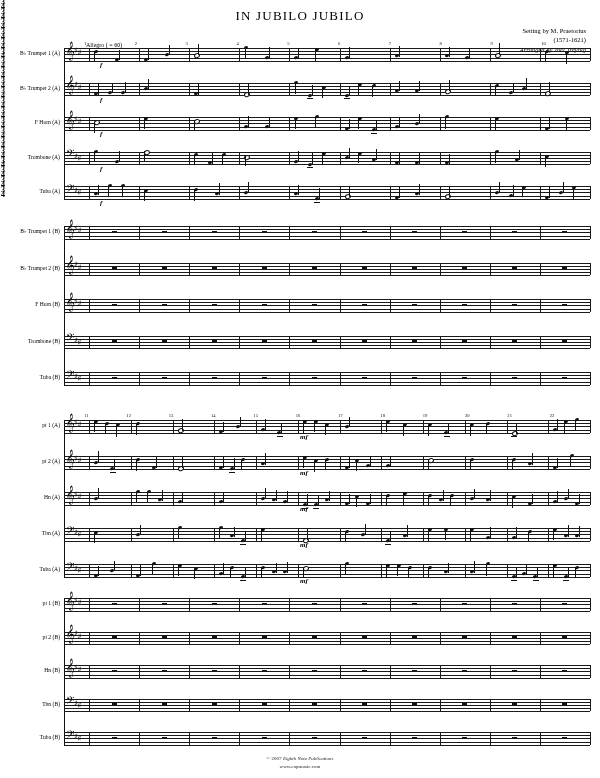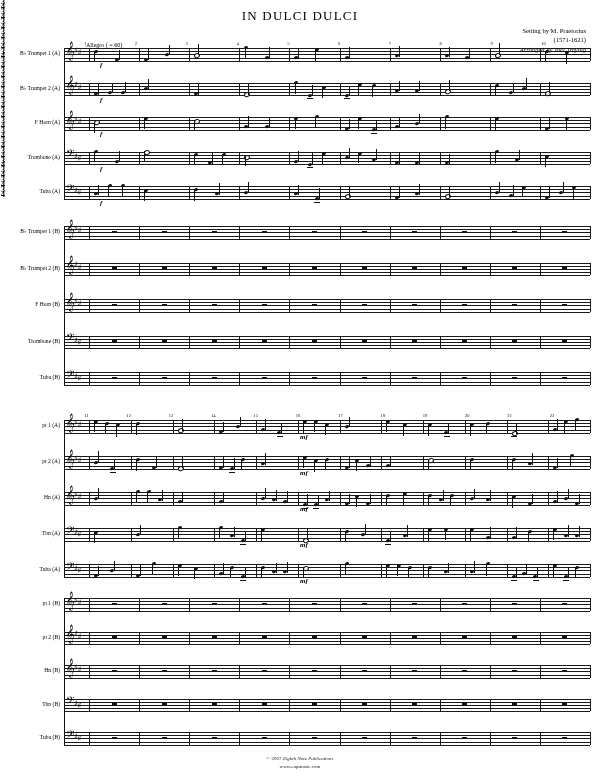--- a/index.html
+++ b/index.html
@@ -78,21 +78,21 @@
   }
   .footer .pub{font-style:italic;}
   .footer .site{font-size:5px;}
   .copy{font-size:5px;}
 </style>
 </head>
 <body>
 
 <div class="page">
 
-  <div class="title">IN DULCI DULCI</div>
+  <div class="title">IN JUBILO JUBILO</div>
 
   <div class="credits">
     <div>Setting by M. Praetorius</div>
     <div>(1571-1621)</div>
     <div class="arr">Arranged by Joel Treybig</div>
   </div>
 
   <div class="tempo" style="left:86px;top:42px;">Allegro ( = 60)</div>
 
   <div id="score">

